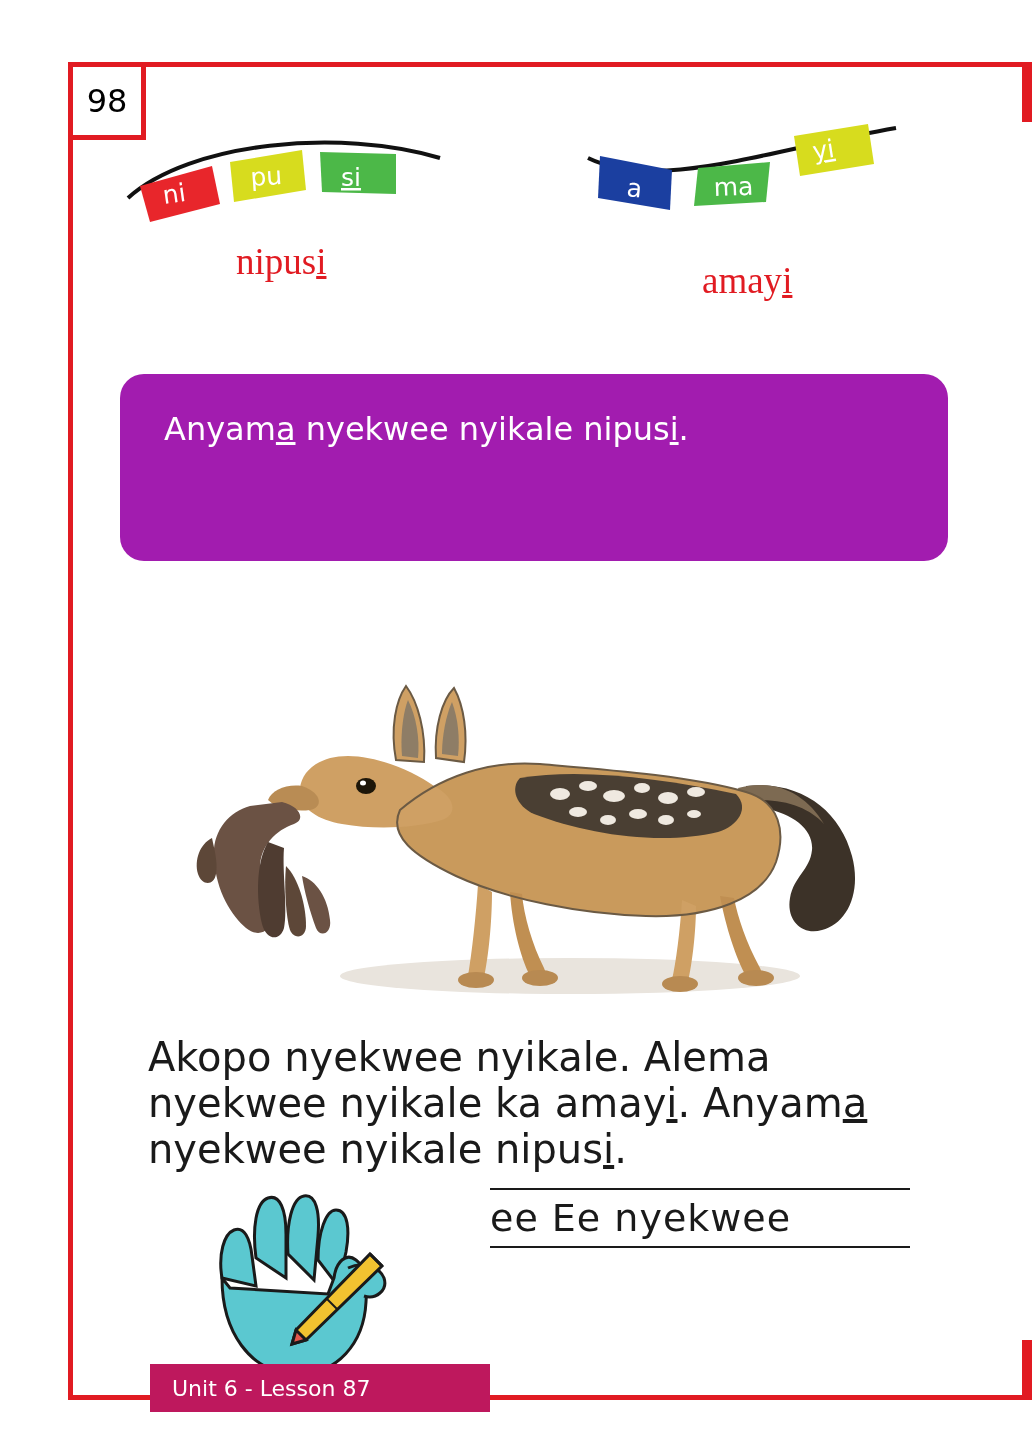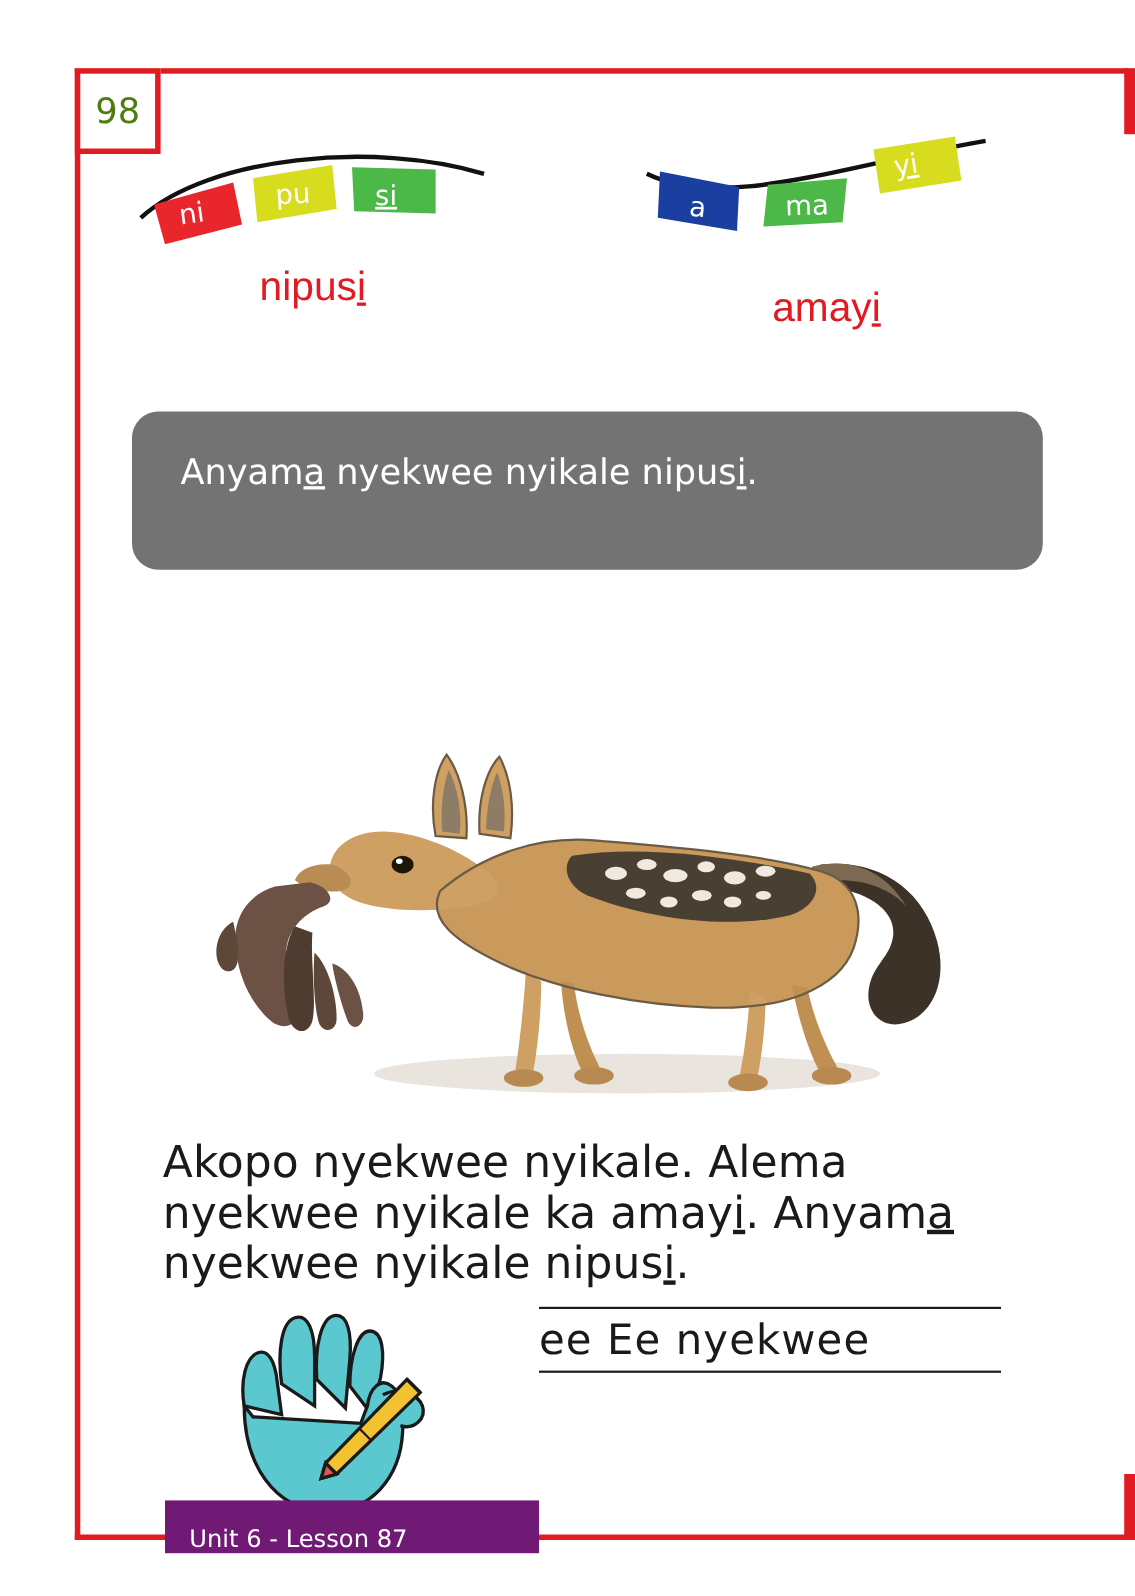--- a/index.html
+++ b/index.html
@@ -57,21 +57,21 @@
     left: 68px;
     top: 62px;
     width: 78px;
     height: 78px;
     border: 5px solid #e11b22;
     box-sizing: border-box;
     display: flex;
     align-items: center;
     justify-content: center;
     font-size: 32px;
-    color: #4d7c0f;
+    color: #000000;
     background: #ffffff;
     font-family: "DejaVu Sans", sans-serif;
   }
 
   
   .bunting {
     position: absolute;
   }
   .bunting svg {
     display: block;
@@ -79,33 +79,33 @@
   .flag-label {
     font-size: 25px;
     fill: #ffffff;
     font-family: "DejaVu Sans", sans-serif;
   }
 
   .word-under {
     position: absolute;
     font-size: 37px;
     color: #e11b22;
-    font-family: Liberation Sans, sans-serif;
+    font-family: Liberation Serif, serif;
     white-space: nowrap;
   }
   .u { text-decoration: underline; }
 
   
   .green-panel {
     position: absolute;
     left: 120px;
     top: 374px;
     width: 828px;
-    height: 144px;
-    background: #737373;
+    height: 187px;
+    background: #a21caf;
     border-radius: 24px;
     box-sizing: border-box;
     padding: 30px 44px;
     color: #ffffff;
   }
   .green-line {
     font-size: 32px;
     line-height: 50px;
     color: #ffffff;
     white-space: nowrap;
@@ -160,23 +160,23 @@
     height: 200px;
   }
 
   
   .footer-tab {
     position: absolute;
     left: 150px;
     top: 1364px;
     width: 340px;
     height: 48px;
-    background: #701a75;
+    background: #be185d;
     display: flex;
-    align-items: flex-end;
+    align-items: center;
     padding-left: 22px;
     box-sizing: border-box;
   }
   .footer-tab span {
     color: #ffffff;
     font-size: 22px;
     font-family: "DejaVu Sans", sans-serif;
   }
 </style>
 </head>

